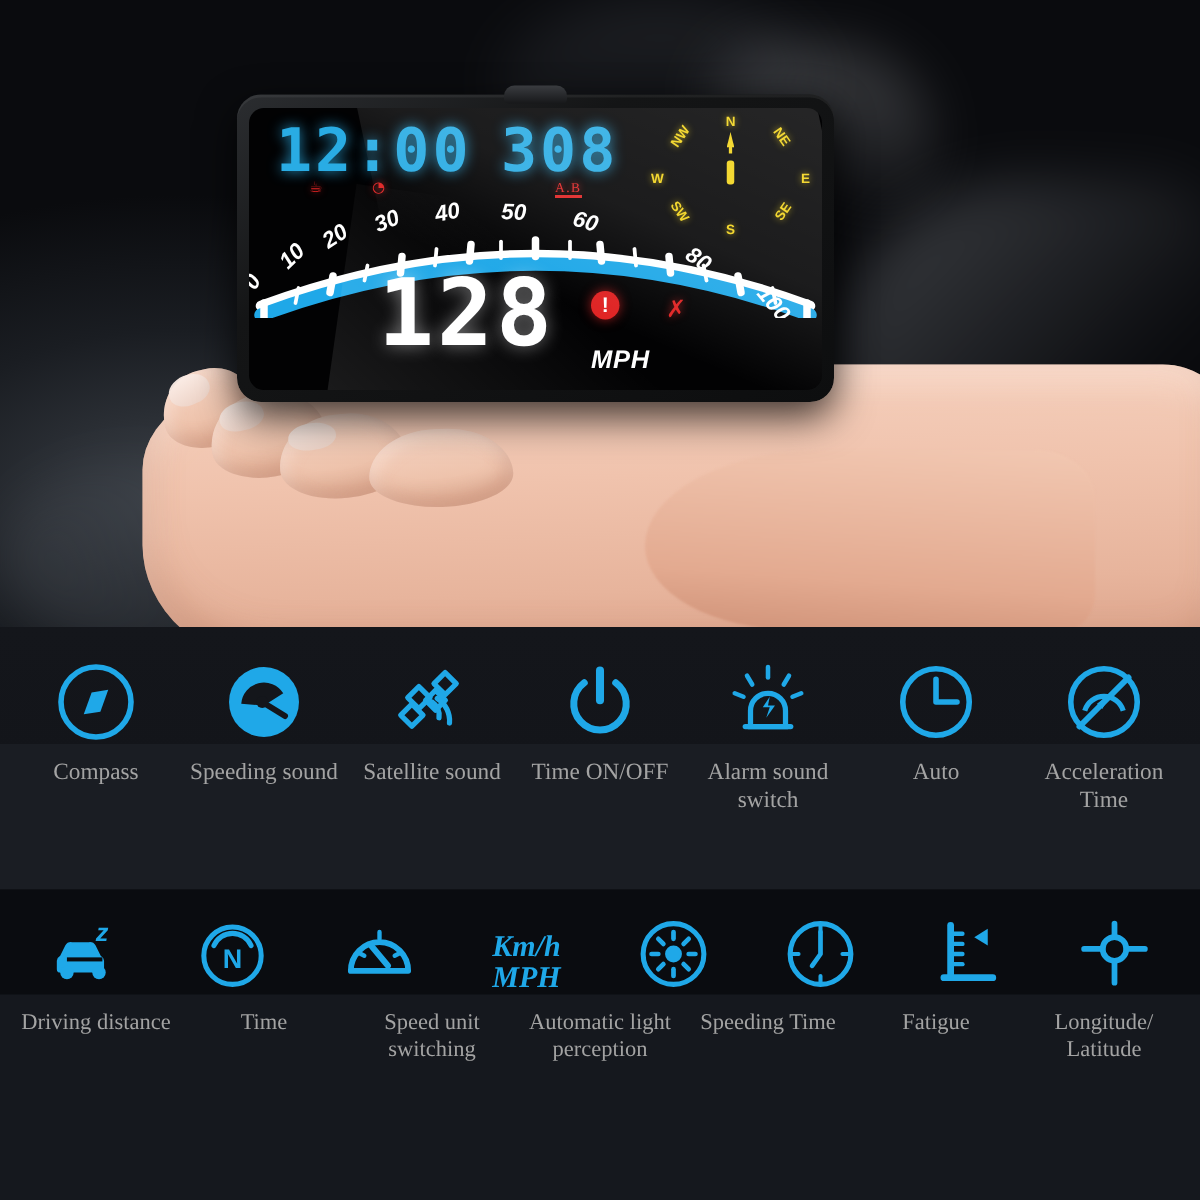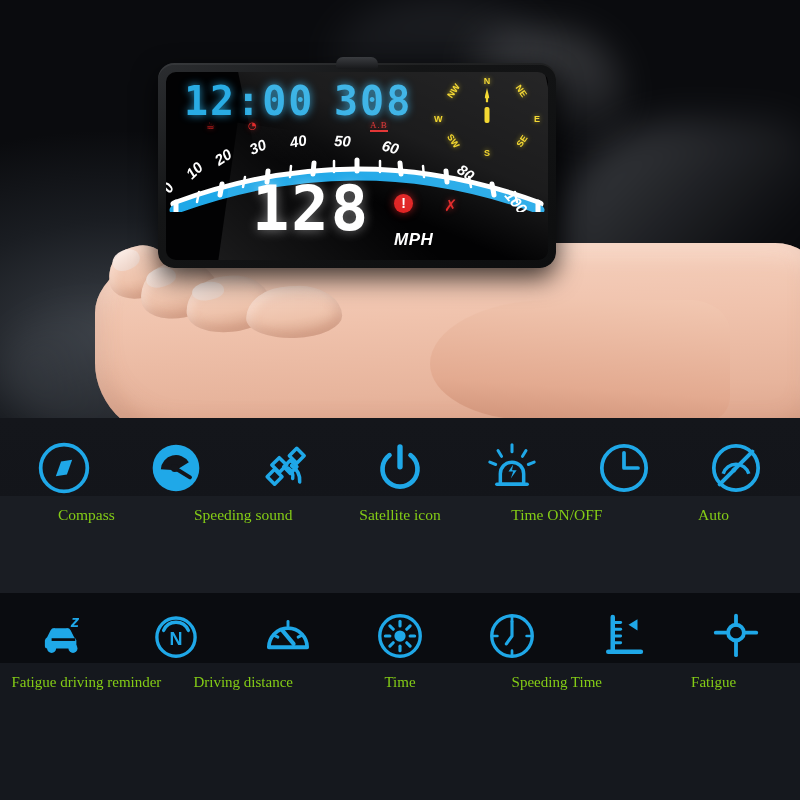--- a/index.html
+++ b/index.html
@@ -201,21 +201,21 @@
   .icons { display: flex; align-items: flex-end; justify-content: space-around;
            padding: 0 8px; }
   .row-1 .icons { height: 78px; }
   .row-2 .icons { height: 70px; }
   .labels { display: flex; align-items: flex-start; justify-content: space-around;
             padding: 10px 8px 0 8px; }
   .row-1 .labels { height: 97px; }
   .row-2 .labels { height: 137px; }
 
   .cell { flex: 1 1 0; display: flex; justify-content: center; align-items: flex-end; }
-  .lcell { flex: 1 1 0; text-align: center; color: #84cc16;
+  .lcell { flex: 1 1 0; text-align: center; color: #a3a3a3;
            font-size: 15.5px; line-height: 1.22; padding: 0 2px; }
   .row-2 .lcell { font-size: 15px; }
 
   .ico { color: #1FA8E8; display: block; }
   .unit-ico {
     color: #1FA8E8; font-family: "Liberation Serif", serif;
     font-weight: bold; font-style: italic; font-size: 20px;
     line-height: 1.05; text-align: center;
   }
 </style>
@@ -381,23 +381,25 @@
             <path d="M29 18 l-6 10 l-3 -3 Z" fill="currentColor"></path>
             <line x1="10" y1="38" x2="38" y2="10" stroke="currentColor" stroke-width="3.4" stroke-linecap="round"></line>
           </svg>
         </div>
 
       </div>
 
       <div class="labels">
         <div class="lcell">Compass</div>
         <div class="lcell">Speeding sound</div>
-        <div class="lcell">Satellite icon</div>
+        <div class="lcell">Satellite sound</div>
         <div class="lcell">Time ON/OFF</div>
+        <div class="lcell">Alarm sound switch</div>
         <div class="lcell">Auto</div>
+        <div class="lcell">Acceleration Time</div>
       </div>
     </div>
 
     <div class="row row-2">
       <div class="icons">
 
         <div class="cell">
           <svg class="ico" width="54" height="54" viewBox="0 0 48 48">
             <path d="M7 33 v-5 a4 4 0 0 1 2 -3 l3 -6 a4 4 0 0 1 4 -2 h10 a4 4 0 0 1 4 2 l3 6 a4 4 0 0 1 2 3 v5 a2 2 0 0 1 -2 2 h-24 a2 2 0 0 1 -2 -2 Z" fill="currentColor"></path>
             <rect x="13" y="26" width="21" height="2.4" fill="#0a0c10"></rect>
@@ -418,20 +420,26 @@
         <div class="cell">
           <svg class="ico" width="54" height="54" viewBox="0 0 48 48">
             <path d="M7 34 a17 17 0 0 1 34 0 Z" fill="none" stroke="currentColor" stroke-width="3.4" stroke-linejoin="round"></path>
             <line x1="24" y1="11" x2="24" y2="15" stroke="currentColor" stroke-width="2.6" stroke-linecap="round"></line>
             <line x1="11" y1="23" x2="15" y2="25" stroke="currentColor" stroke-width="2.6" stroke-linecap="round"></line>
             <line x1="37" y1="23" x2="33" y2="25" stroke="currentColor" stroke-width="2.6" stroke-linecap="round"></line>
             <line x1="19" y1="19" x2="29" y2="31" stroke="currentColor" stroke-width="3.6" stroke-linecap="round"></line>
           </svg>
         </div>
 
+        <div class="cell">
+          <div class="unit-ico">
+            <div>Km/h</div>
+            <div>MPH</div>
+          </div>
+        </div>
 
         <div class="cell">
           <svg class="ico" width="54" height="54" viewBox="0 0 48 48">
             <circle cx="24" cy="24" r="18" fill="none" stroke="currentColor" stroke-width="3"></circle>
             <circle cx="24" cy="24" r="5" fill="currentColor"></circle>
             <g stroke="currentColor" stroke-width="2.8" stroke-linecap="round">
               <line x1="24" y1="11" x2="24" y2="15"></line>
               <line x1="24" y1="33" x2="24" y2="37"></line>
               <line x1="11" y1="24" x2="15" y2="24"></line>
               <line x1="33" y1="24" x2="37" y2="24"></line>
@@ -478,22 +486,24 @@
               <line x1="31" y1="21" x2="42" y2="21"></line>
               <line x1="24" y1="6" x2="24" y2="14"></line>
               <line x1="24" y1="28" x2="24" y2="41"></line>
             </g>
           </svg>
         </div>
 
       </div>
 
       <div class="labels">
-        <div class="lcell">Fatigue driving reminder</div>
         <div class="lcell">Driving distance</div>
         <div class="lcell">Time</div>
+        <div class="lcell">Speed unit switching</div>
+        <div class="lcell">Automatic light perception</div>
         <div class="lcell">Speeding Time</div>
         <div class="lcell">Fatigue</div>
+        <div class="lcell">Longitude/ Latitude</div>
       </div>
     </div>
 
   </div>
 </div>
 
 </body></html>

